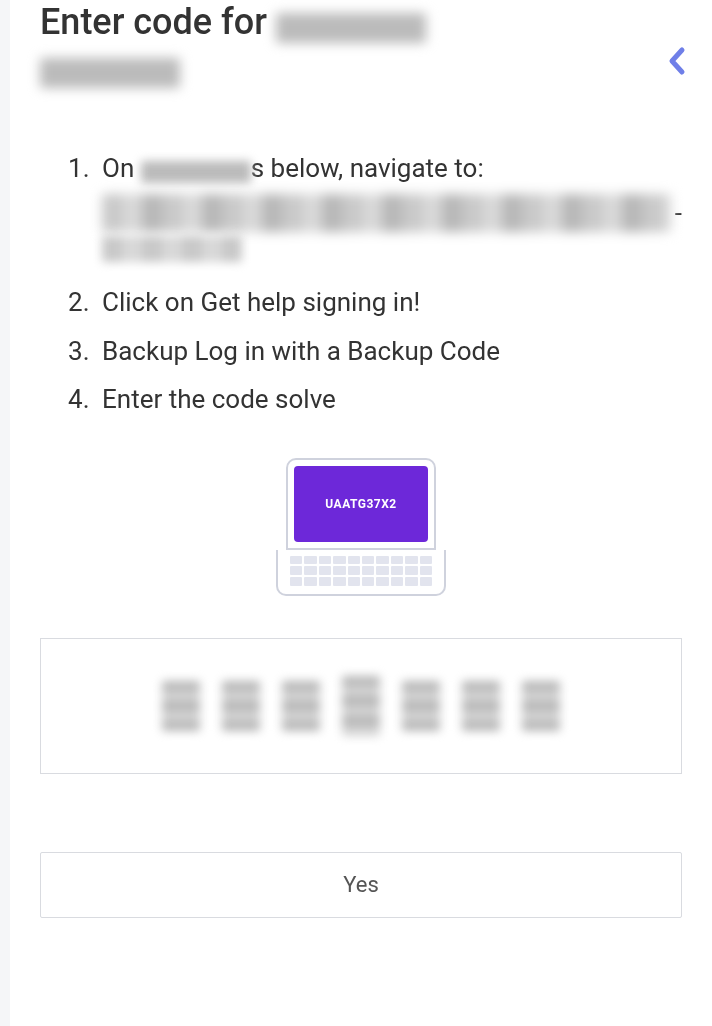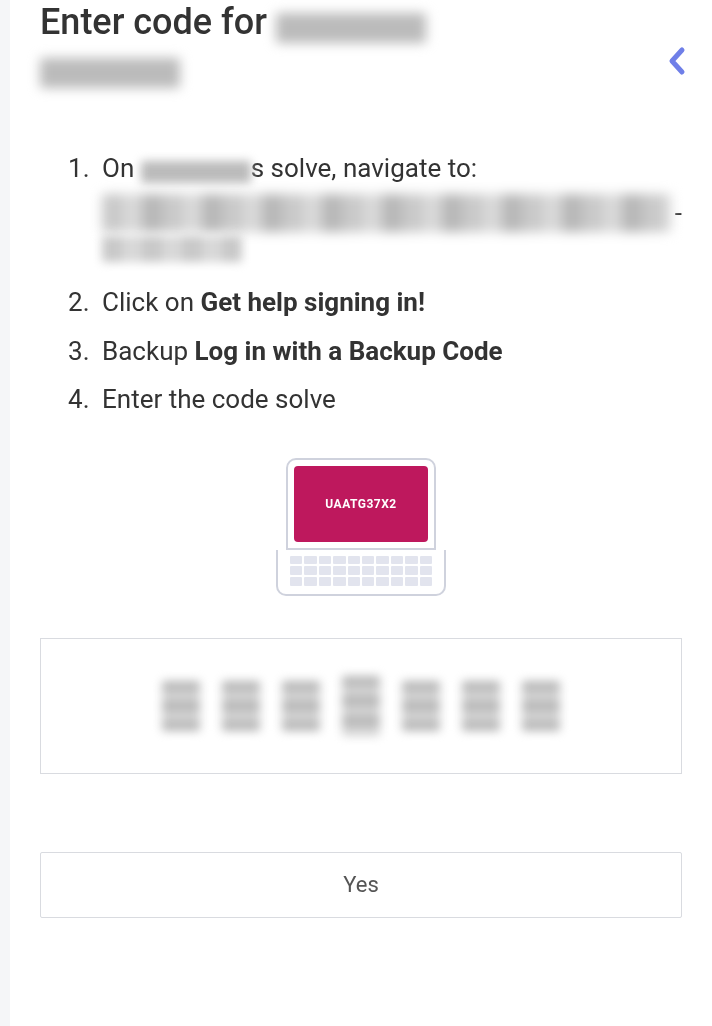--- a/index.html
+++ b/index.html
@@ -64,21 +64,21 @@
     padding-left: 34px;
   }
   .steps li::before {
     content: counter(step) ".";
     position: absolute;
     left: 0;
     top: 0;
     font-size: 26px;
     color: #333;
   }
-  .steps li .bold { font-weight: 700; }
+  .steps li .bold { font-weight: 400; }
   .step-redacted-name {
     display: inline-block;
     filter: blur(5px);
     background: #bbb;
     color: transparent;
     width: 110px;
     height: 22px;
     vertical-align: text-bottom;
     border-radius:2px;
   }
@@ -125,21 +125,21 @@
     height: 92px;
     margin: 0 auto;
     border: 2px solid #cfd2dd;
     border-radius: 10px 10px 0 0;
     background:#fff;
     padding:6px;
   }
   .laptop-screen {
     width:100%;
     height:100%;
-    background: #be185d;
+    background: #6d28d9;
     border-radius:4px;
     display:flex;
     align-items:center;
     justify-content:center;
     color:#fff;
     font-size:12px;
     font-weight:700;
     letter-spacing:0.5px;
   }
   .laptop-base {
@@ -230,21 +230,21 @@
     </h1>
     <span class="back-icon">
       <svg width="22" height="30" viewBox="0 0 22 30">
         <polyline points="16,4 6,15 16,26" fill="none" stroke="#6f7fe8" stroke-width="5" stroke-linecap="round" stroke-linejoin="round"></polyline>
       </svg>
     </span>
   </div>
 
   <ol class="steps">
     <li>
-      <span>On </span><span class="step-redacted-name">xxx</span><span>s solve, navigate to:</span>
+      <span>On </span><span class="step-redacted-name">xxx</span><span>s below, navigate to:</span>
       <div class="step-url-block">
         <div style="flex:1">
           <div class="step-url-blur"></div>
           <div class="step-url-blur2"></div>
         </div>
         <span class="step-url-dash">-</span>
       </div>
     </li>
     <li>
       <span>Click on </span><span class="bold">Get help signing in!</span>

